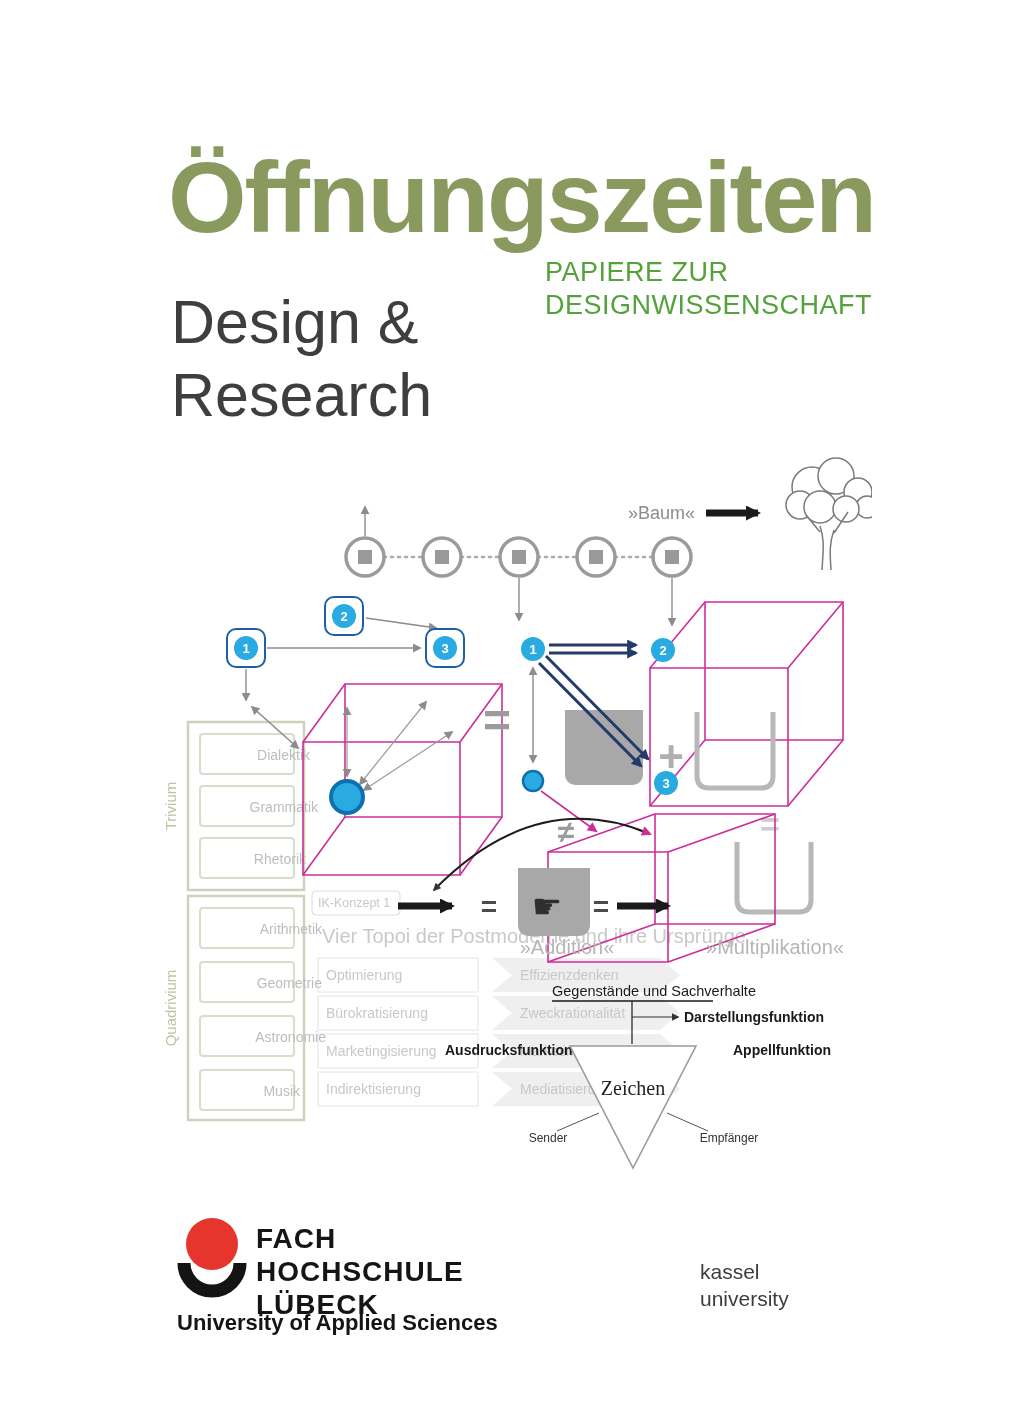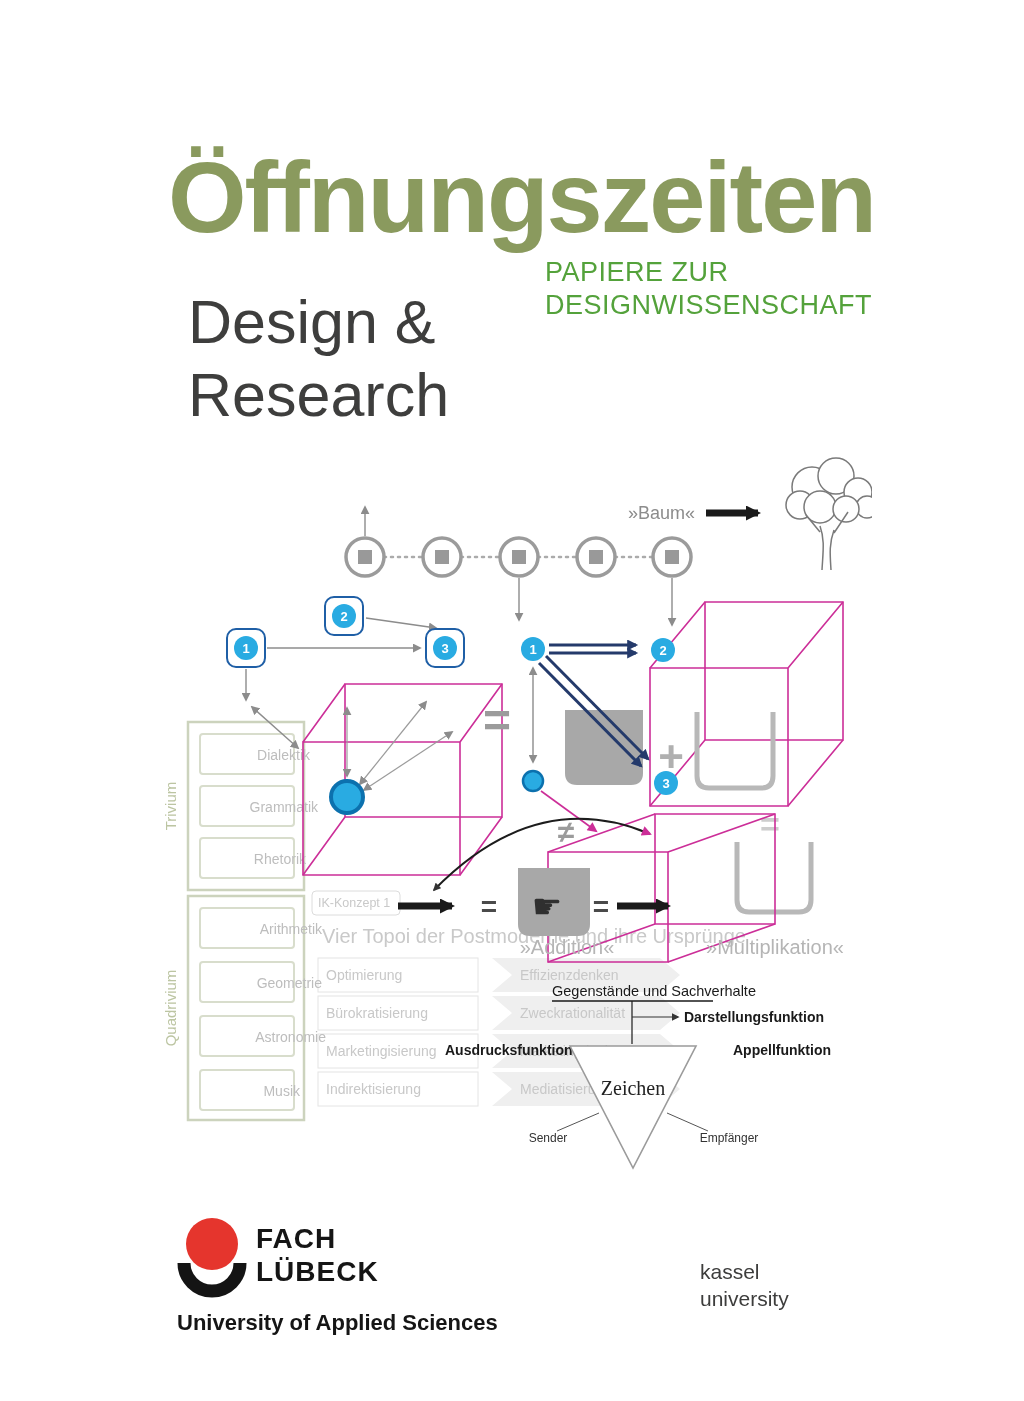--- a/index.html
+++ b/index.html
@@ -1,21 +1,21 @@
 <!DOCTYPE html>
 <html><head>
 <meta charset="utf-8">
 <style>
   *{margin:0;padding:0;box-sizing:border-box}
   html,body{background:#ffffff}
   body{font-family:"Liberation Sans",sans-serif}
   .page{position:relative;width:872px;height:1401px;background:#ffffff;overflow:hidden}
 
   .title{position:absolute;left:168px;top:140px;font-size:101px;font-weight:700;color:#8a9a5e;letter-spacing:-2px}
-  .subtitle{position:absolute;left:188px;top:286px;font-size:61px;font-weight:400;color:#3e3e3d;line-height:1.2}
+  .subtitle{position:absolute;left:171px;top:286px;font-size:61px;font-weight:400;color:#3e3e3d;line-height:1.2}
   .series{position:absolute;left:545px;top:256px;font-size:27px;color:#54a23b;line-height:1.24;letter-spacing:.5px}
 
   svg.diagram{position:absolute;left:0;top:0;width:1024px;height:1401px}
   svg text{font-family:"Liberation Sans",sans-serif}
 
   .tGray{fill:#8c8c8c;font-size:18px}
   .tEqBig{fill:#9b9b9b;font-size:48px;font-weight:700;text-anchor:middle}
   .tPlus{fill:#b0b0b0;font-size:44px;font-weight:700;text-anchor:middle}
   .tNeq{fill:#9b9b9b;font-size:30px;font-weight:700;text-anchor:middle}
   .tEqLight{fill:#cdcdcd;font-size:34px;font-weight:700;text-anchor:middle}
@@ -261,20 +261,21 @@
     </g>
 
     <g>
       <path d="M184 1263 A28 28 0 0 0 240 1263" fill="none" stroke="#141414" stroke-width="13"></path>
       <circle cx="212" cy="1244" r="26" fill="#e5352d"></circle>
     </g>
   </svg>
 
   <div class="fh-name">
     <div>FACH</div>
+    <div>HOCHSCHULE</div>
     <div>LÜBECK</div>
   </div>
   <div class="fh-tagline">University of Applied Sciences</div>
 
   <div class="kassel-text">
     <div>kassel</div>
     <div>university</div>
   </div>
   <div class="press-square"></div>
   <div class="press-label">press</div>

